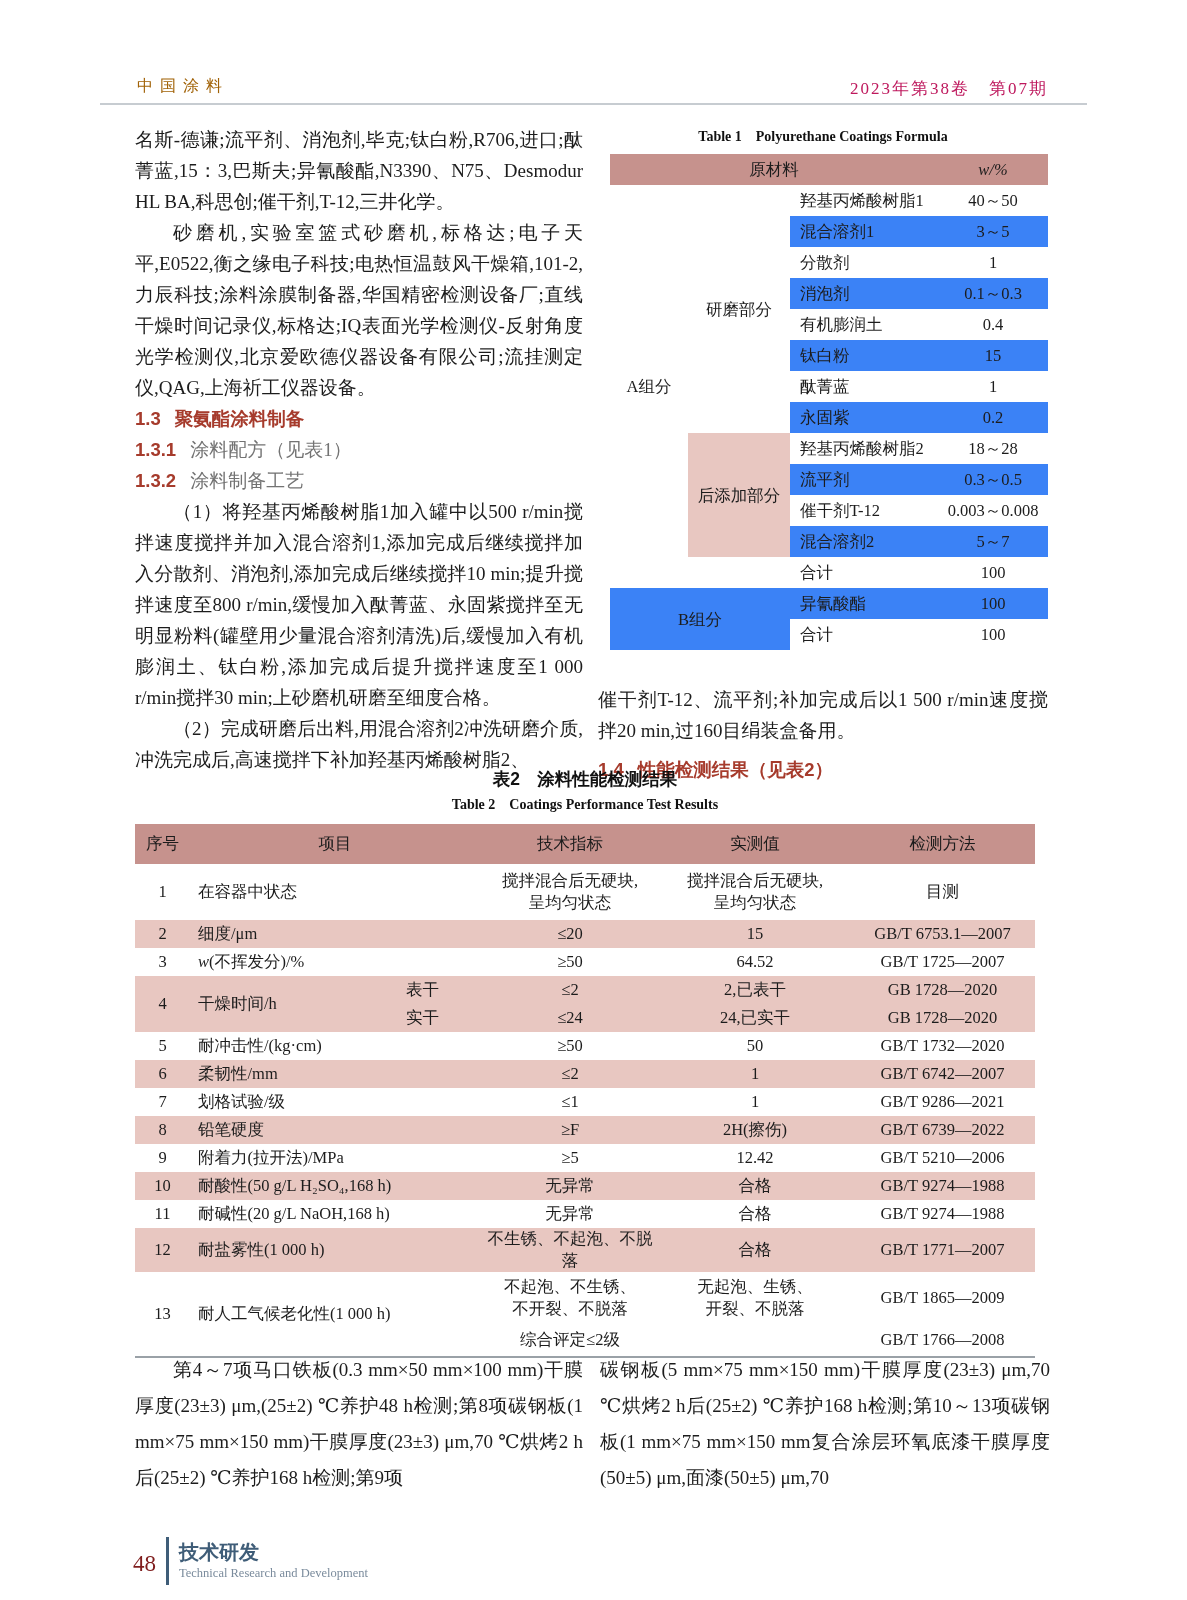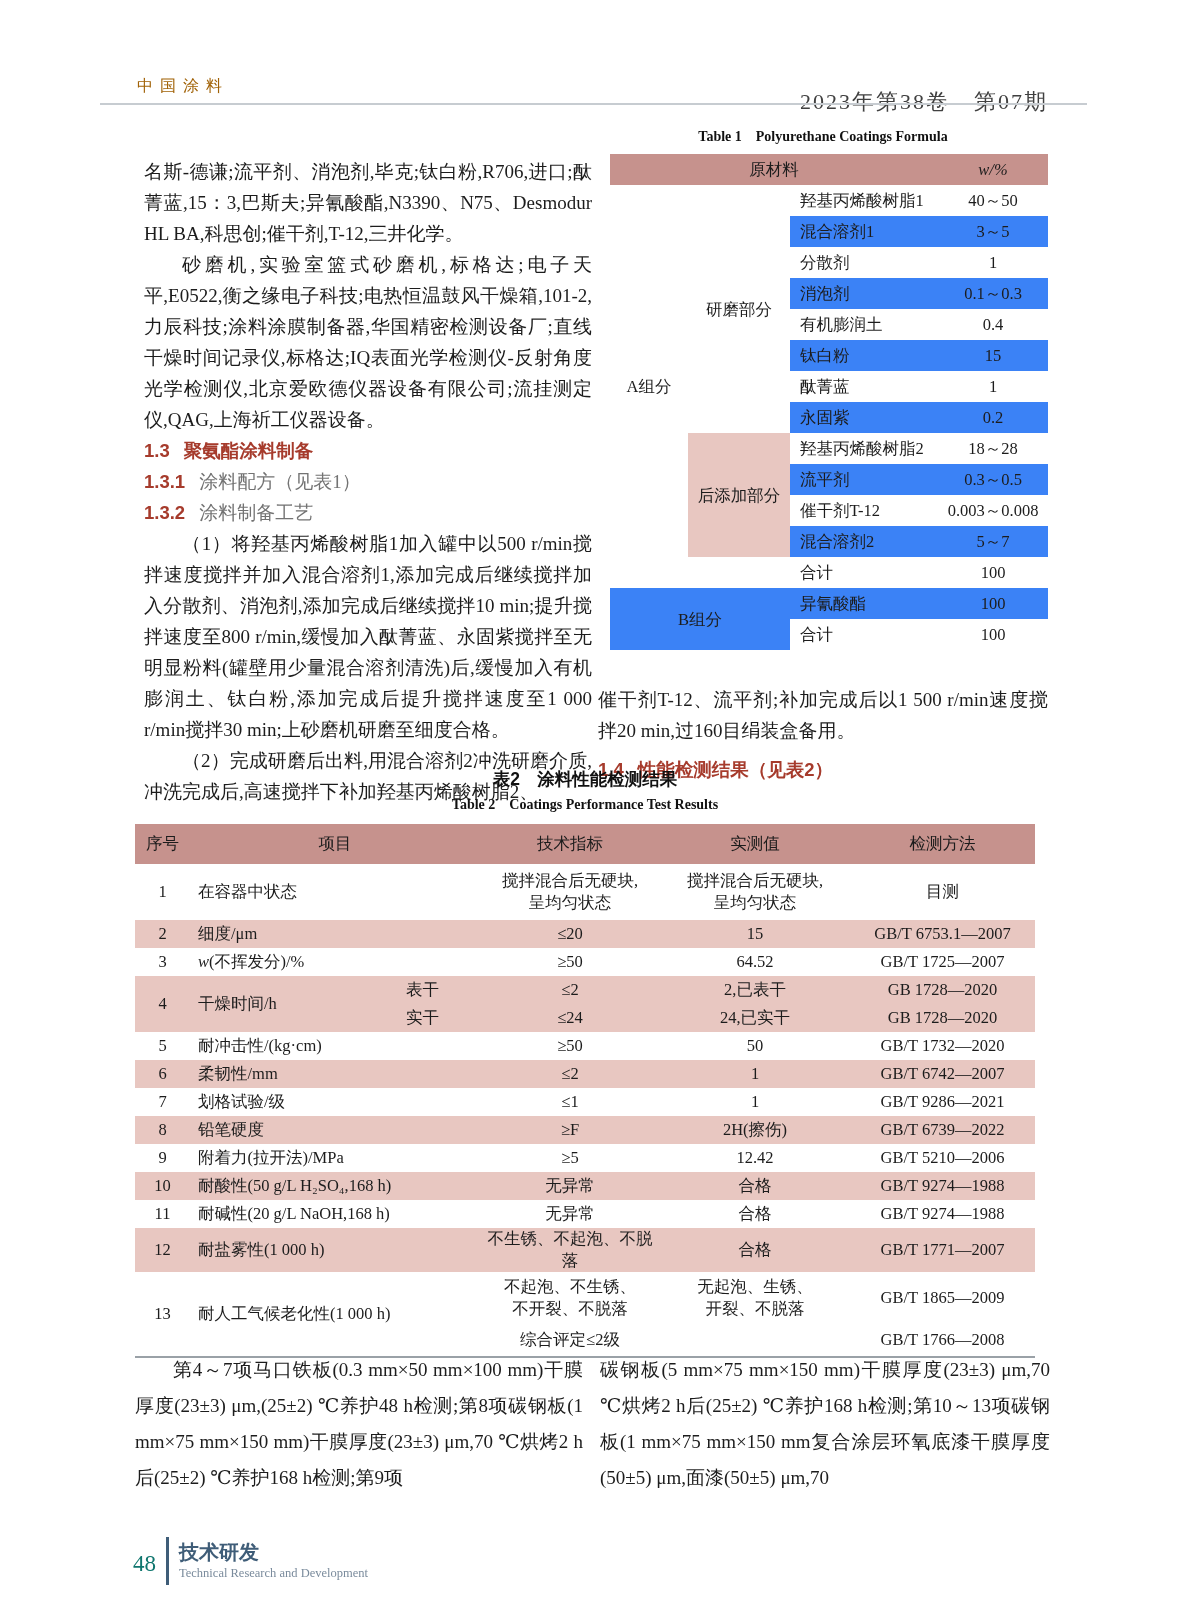--- a/index.html
+++ b/index.html
@@ -1,26 +1,26 @@
 <!DOCTYPE html>
 <html><head>
 <meta charset="utf-8">
 <style>
   html,body{margin:0;padding:0;background:#e9e9e9;}
   #page{position:relative;width:1187px;height:1600px;background:#ffffff;margin:0 auto;
         font-family:"Liberation Serif","DejaVu Serif",serif;color:#1c1c1c;overflow:hidden;}
 
   
   .hdr-journal{position:absolute;left:137px;top:76px;font-size:16px;color:#a16207;letter-spacing:7px;}
-  .hdr-issue{position:absolute;right:139px;top:87px;font-size:22px;color:#404040;letter-spacing:2px;}
+  .hdr-issue{position:absolute;right:139px;top:77px;font-size:17px;color:#be185d;letter-spacing:2px;}
   .hdr-rule{position:absolute;left:100px;right:100px;top:103px;height:2px;background:#c7ccd1;}
 
   
-  .col-left{position:absolute;left:144px;top:124px;width:448px;font-size:19px;line-height:31px;
-            text-align:justify;text-justify:inter-ideograph;margin-top:32px;}
+  .col-left{position:absolute;left:135px;top:124px;width:448px;font-size:19px;line-height:31px;
+            text-align:justify;text-justify:inter-ideograph;}
   .col-right{position:absolute;left:598px;top:124px;width:450px;font-size:19px;line-height:31px;
              text-align:justify;text-justify:inter-ideograph;}
   p.para{margin:0;}
   p.ind{text-indent:2em;}
 
   .h-sec{font-family:"Liberation Sans","DejaVu Sans",sans-serif;font-weight:bold;
          color:#a63b2c;font-size:18.5px;line-height:31px;text-align:left;}
   .h-sec .h-num{margin-right:14px;}
   .h-sub .h-title{font-family:"Liberation Serif","DejaVu Serif",serif;font-weight:normal;
                   color:#737373;font-size:19px;}
@@ -52,21 +52,21 @@
   .pre{white-space:pre-line;}
 
   
   .note{position:absolute;top:1352px;width:448px;font-size:19px;line-height:36px;
         text-align:justify;text-justify:inter-ideograph;}
   .note-left{left:135px;text-indent:2em;}
   .note-right{left:600px;width:450px;}
 
   
   .footer{position:absolute;left:133px;top:1537px;display:flex;align-items:center;}
-  .pg-num{font-size:23px;color:#0f766e;margin-right:10px;align-self:flex-end;padding-bottom:8px;}
+  .pg-num{font-size:23px;color:#7f1d1d;margin-right:10px;align-self:flex-end;padding-bottom:8px;}
   .pg-bar{width:3px;height:48px;background:#3f5d78;margin-right:10px;}
   .pg-cn{font-family:"Liberation Sans","DejaVu Sans",sans-serif;font-weight:bold;
          font-size:20px;color:#3f5d78;line-height:24px;}
   .pg-en{font-size:12.5px;color:#7a8b9c;line-height:18px;}
 </style>
 </head>
 <body>
 
 <div id="page">
 

